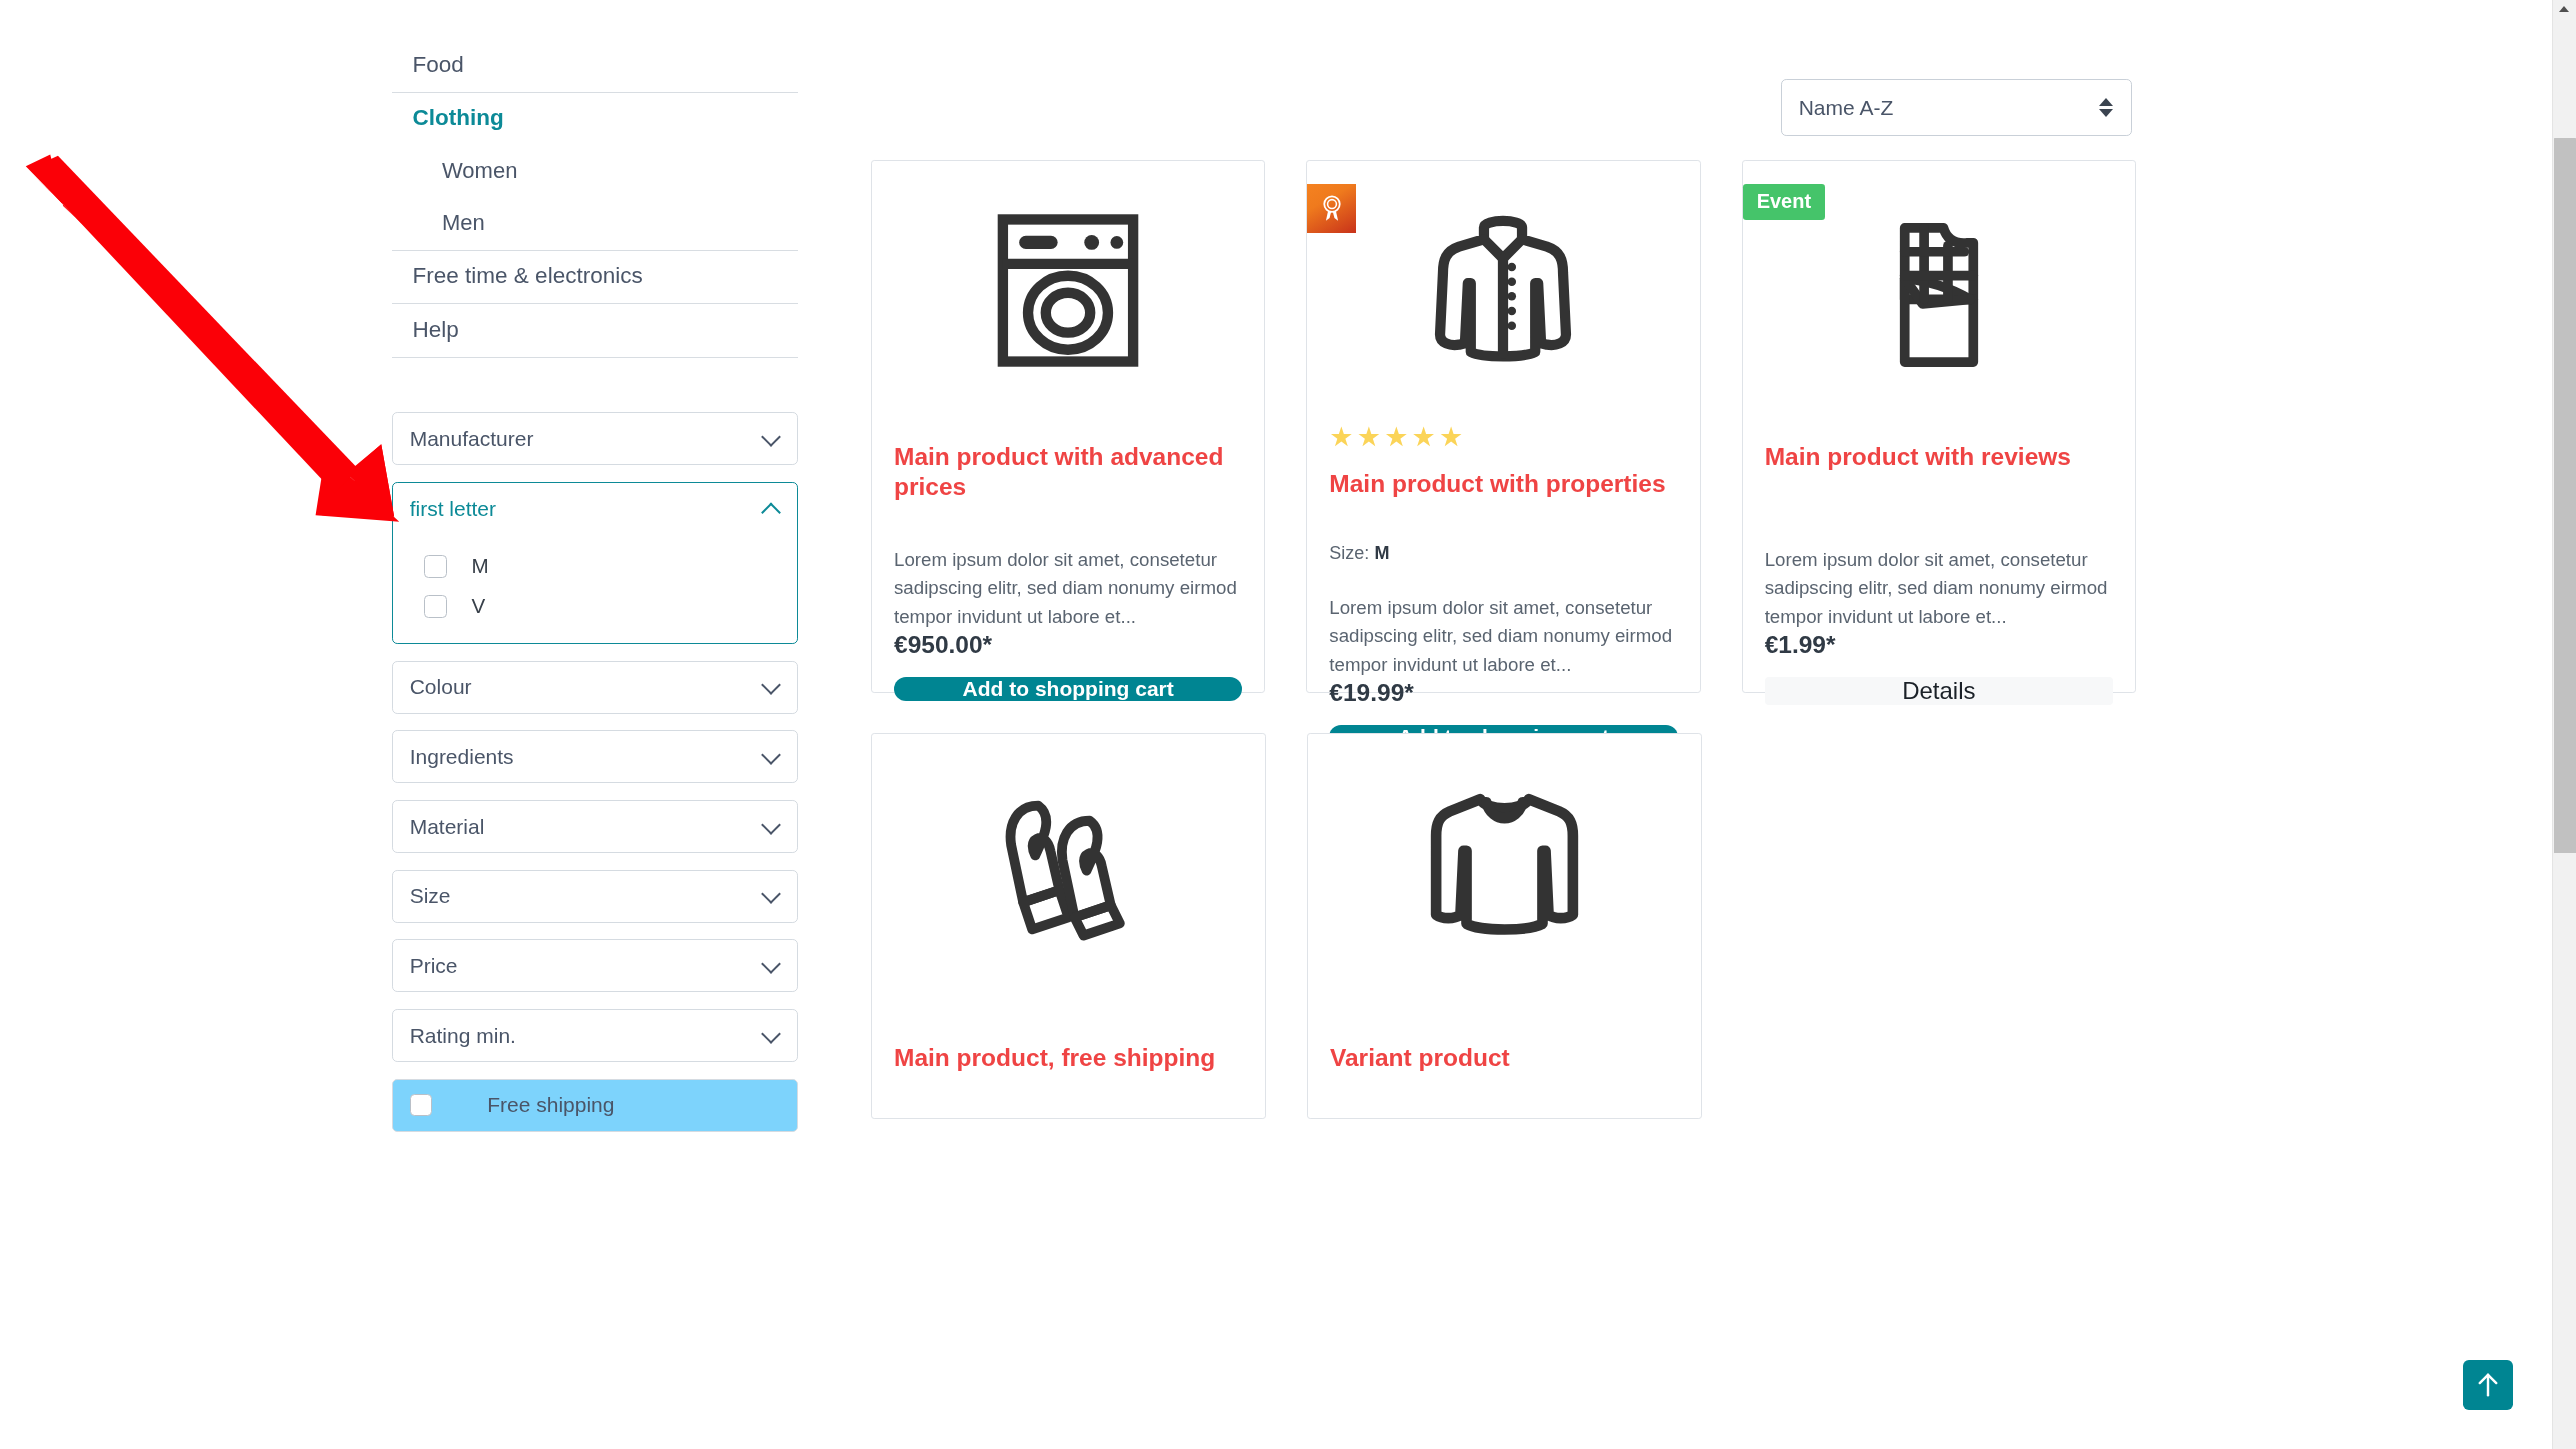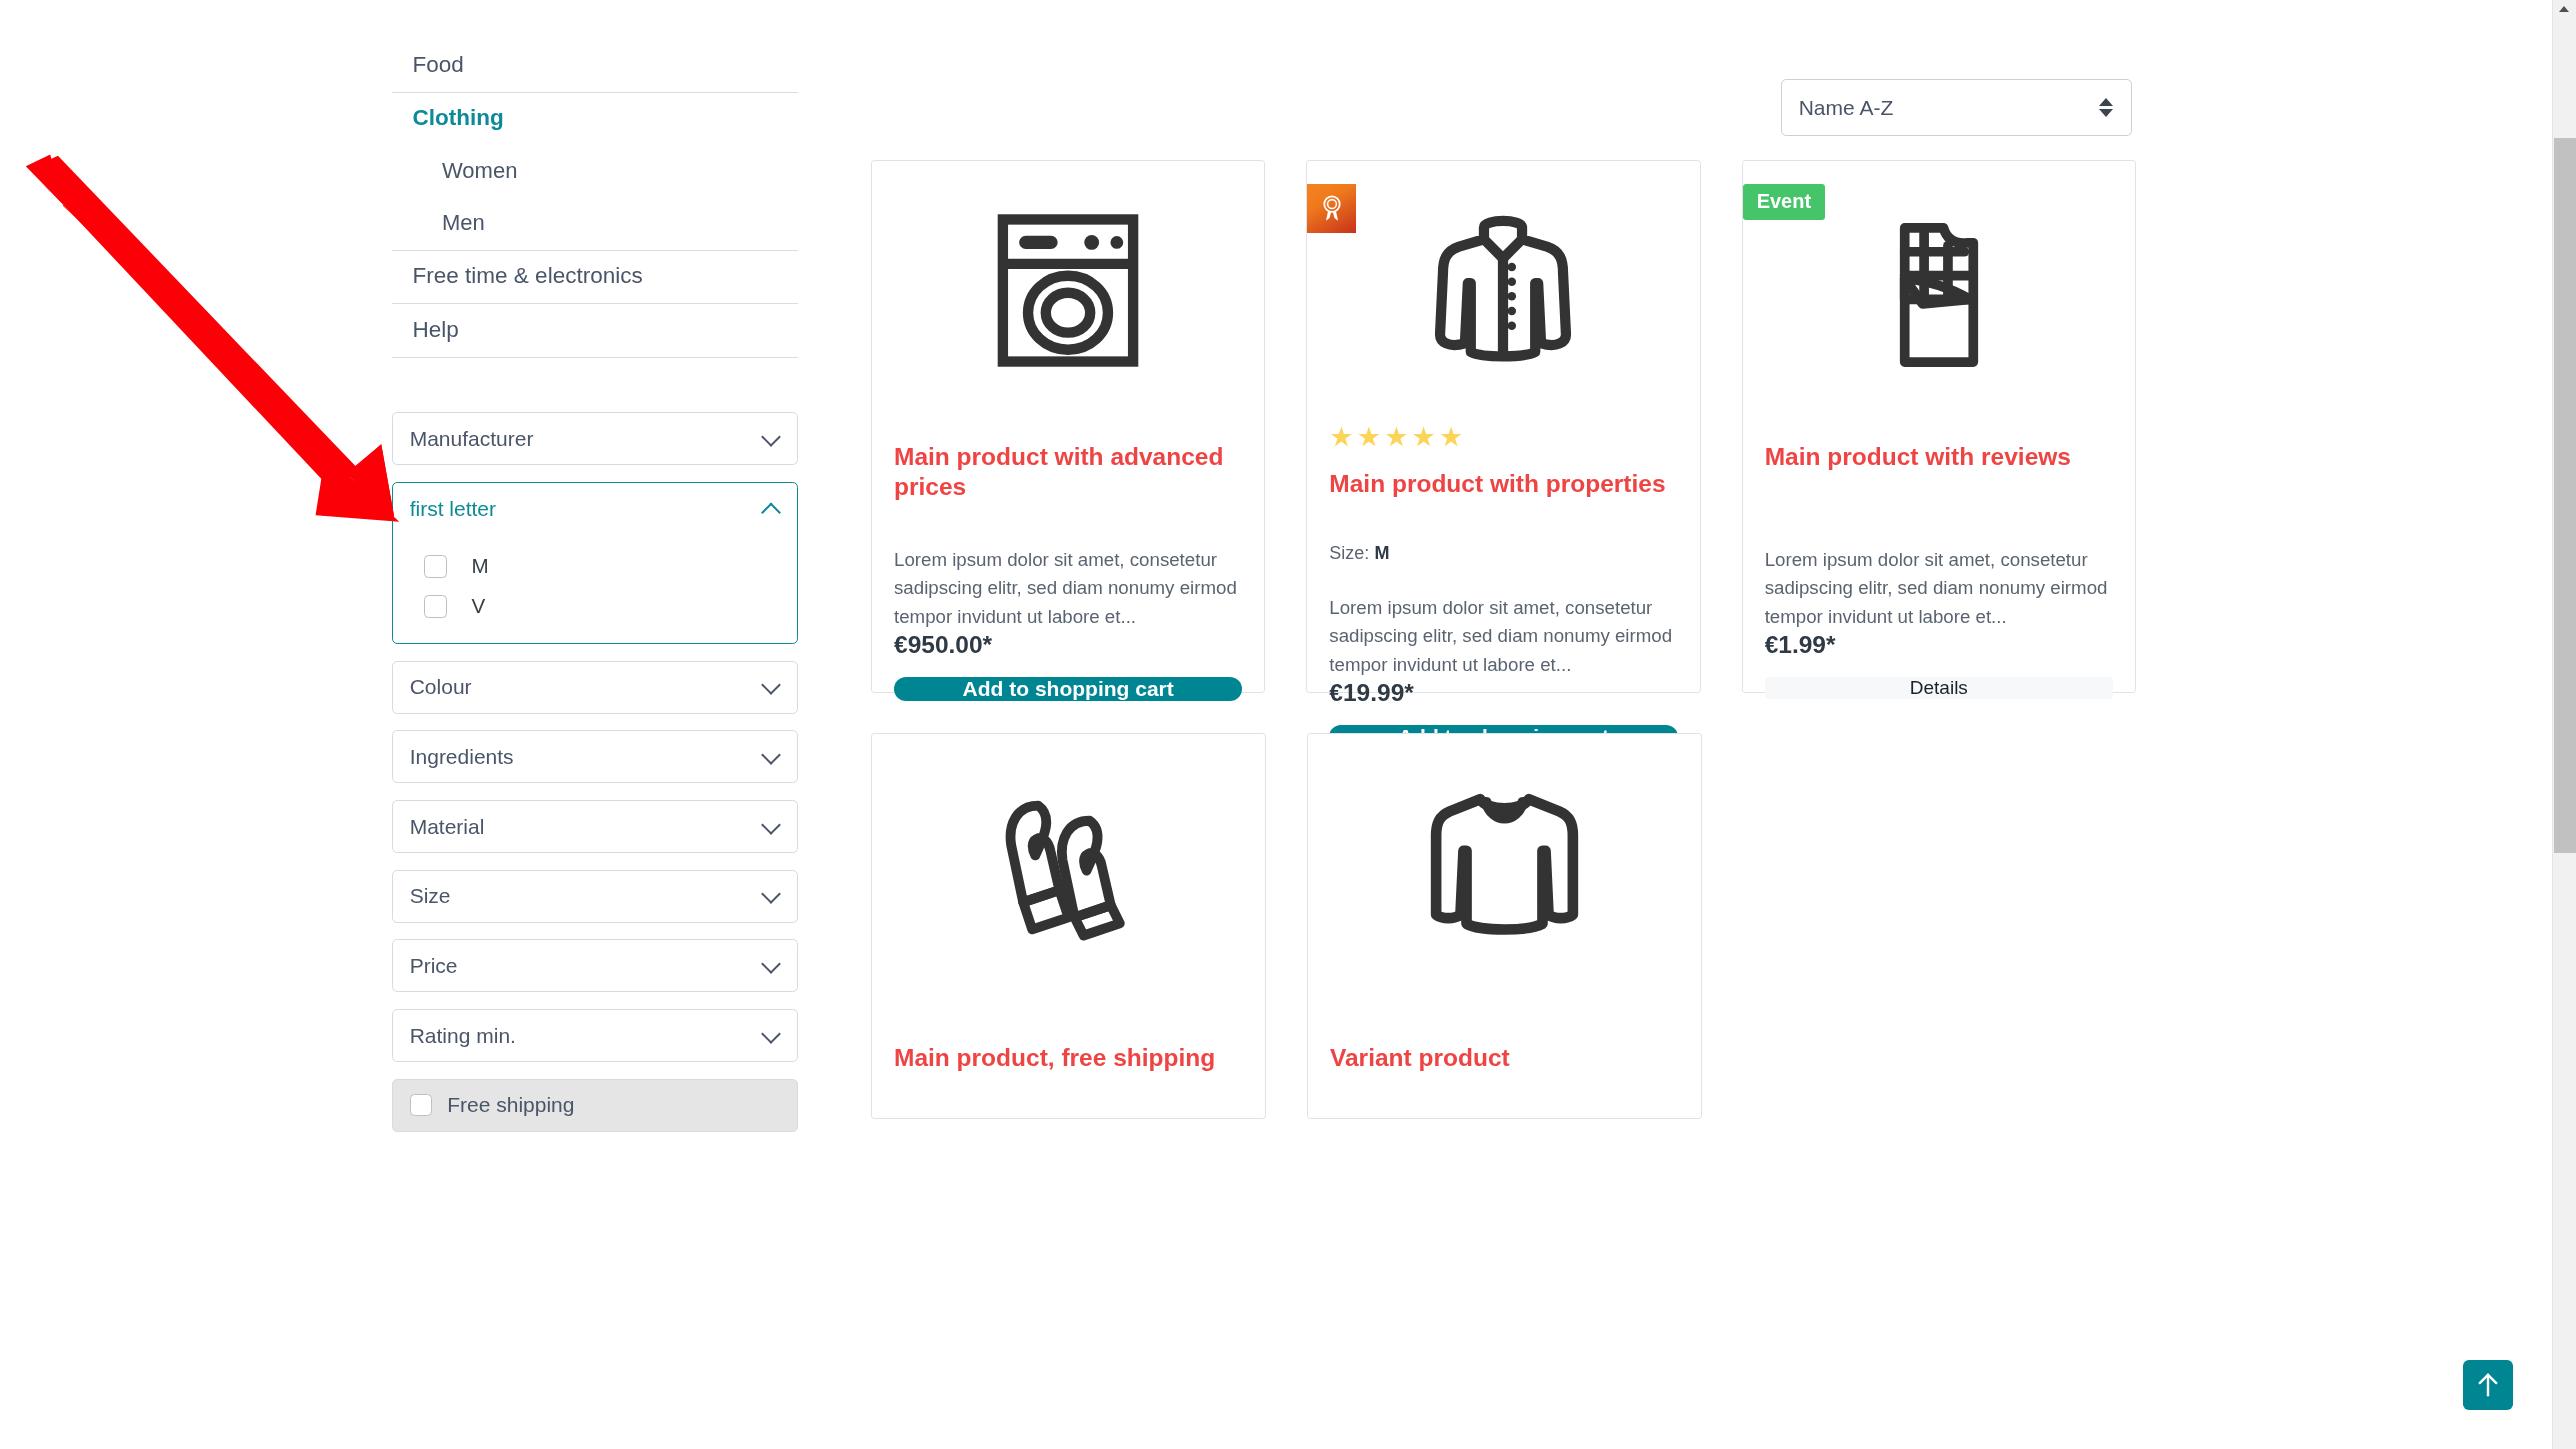--- a/index.html
+++ b/index.html
@@ -157,25 +157,26 @@
     color: #38404a;
     margin-left: 24.5px;
   }
 
   .filter-check-box {
     position: relative;
     width: 406px;
     height: 53px;
     border: 0.6px solid #d5dbe1;
     border-radius: 5.2px;
-    background: #e5e5e5;
+    background: #7dd3fc;
     display: flex;
     align-items: center;
     padding: 0 16.7px;
     cursor: pointer;
+    gap: 40px;
   }
   .filter-check-box .checkbox { width: 22px; height: 22px; }
   .filter-check-box .opt-label {
     font-size: 21px;
     color: #4a5568;
     margin-left: 15.5px;
   }
 
   
   .sort-wrap {
@@ -330,21 +331,21 @@
     cursor: pointer;
     margin-bottom: 22px;
   }
   .btn-details {
     display: block;
     width: 100%;
     height: 46px;
     background: #f7f8f9;
     color: #1b2128;
     font-family: "Liberation Sans", sans-serif;
-    font-size: 19px;
+    font-size: 24px;
     border: none;
     border-radius: 3.9px;
     cursor: pointer;
     margin-bottom: 22px;
   }
 
   
   .scroll-top {
     position: absolute;
     left: 2463px;

